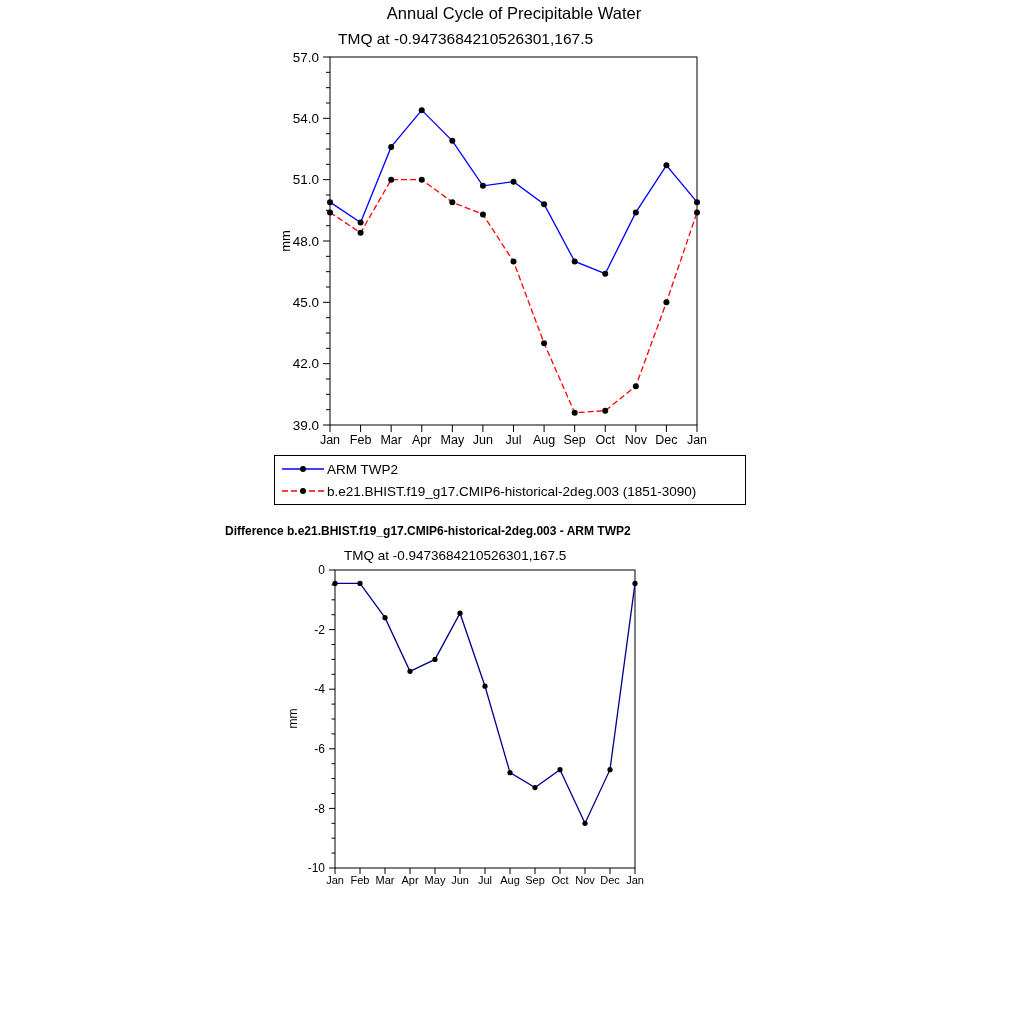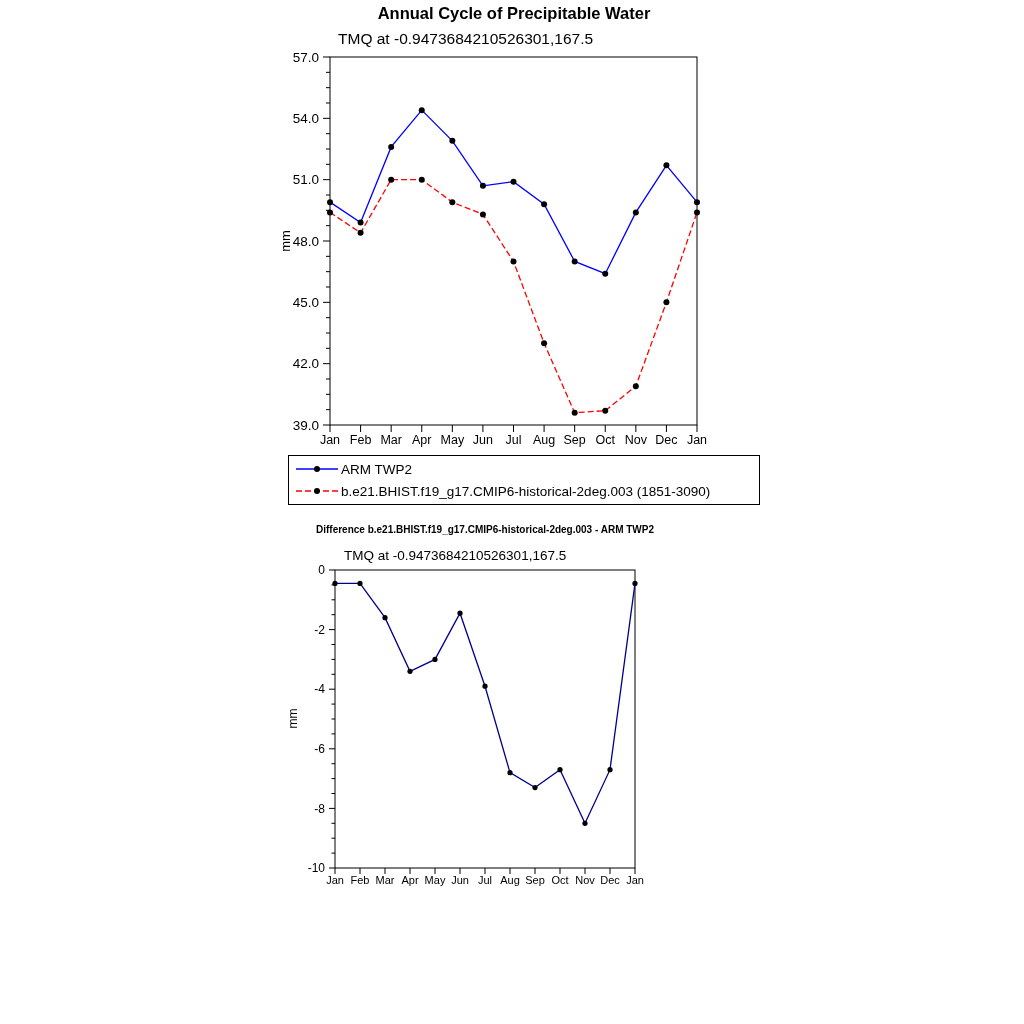--- a/index.html
+++ b/index.html
@@ -3,30 +3,30 @@
 <meta charset="utf-8">
 <style>
   html,body{margin:0;padding:0;background:#ffffff;}
   .canvas{
     position:relative;width:1024px;height:1024px;background:#ffffff;
     font-family:"Liberation Sans",sans-serif;color:#000;overflow:hidden;
   }
   svg.chart{position:absolute;left:0;top:0;width:1024px;height:1024px;pointer-events:none;}
   svg.chart text{font-family:"Liberation Sans",sans-serif;fill:#000;}
   .title1{position:absolute;left:330px;top:4px;width:368px;text-align:center;
-          font-weight:bold;font-size:16.5px;white-space:nowrap;}
+          font-weight:normal;font-size:16.5px;white-space:nowrap;}
   .subtitle1{position:absolute;left:338px;top:30px;font-size:15.5px;white-space:nowrap;}
   .ylabel1{position:absolute;left:273px;top:233px;width:26px;height:16px;text-align:center;
            font-size:13px;transform:rotate(-90deg);}
-  .legend{position:absolute;left:288px;top:455px;width:464px;border:1px solid #000;
+  .legend{position:absolute;left:274px;top:455px;width:464px;border:1px solid #000;
           padding:2px 0 2px 6px;background:#fff;}
   .legend-row{display:flex;align-items:center;height:22px;font-size:13.5px;white-space:nowrap;}
   .legend-row svg{flex:0 0 auto;margin-right:2px;}
-  .title2{position:absolute;left:225px;top:524px;width:520px;text-align:center;
-          font-weight:bold;font-size:10px;white-space:nowrap;}
+  .title2{position:absolute;left:225px;top:524px;width:520px;text-align:left;
+          font-weight:bold;font-size:12px;white-space:nowrap;}
   .subtitle2{position:absolute;left:344px;top:548px;font-size:13.5px;white-space:nowrap;}
   .ylabel2{position:absolute;left:280px;top:711px;width:26px;height:15px;text-align:center;
            font-size:12px;transform:rotate(-90deg);}
 </style>
 </head>
 <body>
 
 <div class="canvas">
 
   <svg class="chart" id="chart1-svg" viewBox="0 0 1024 1024">

